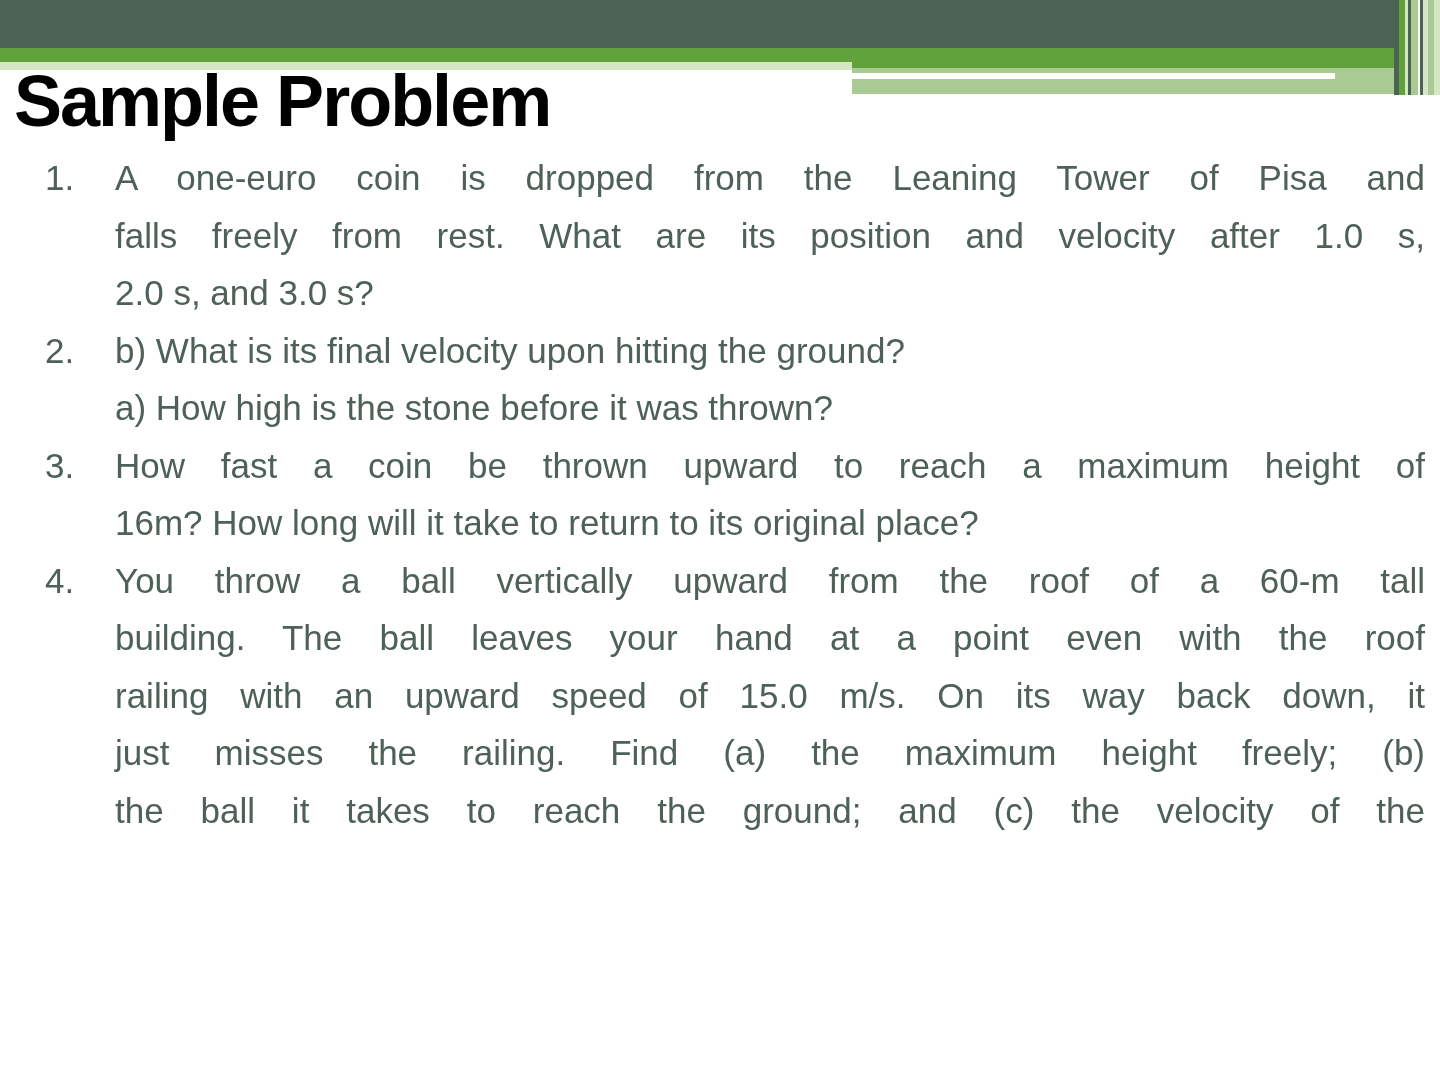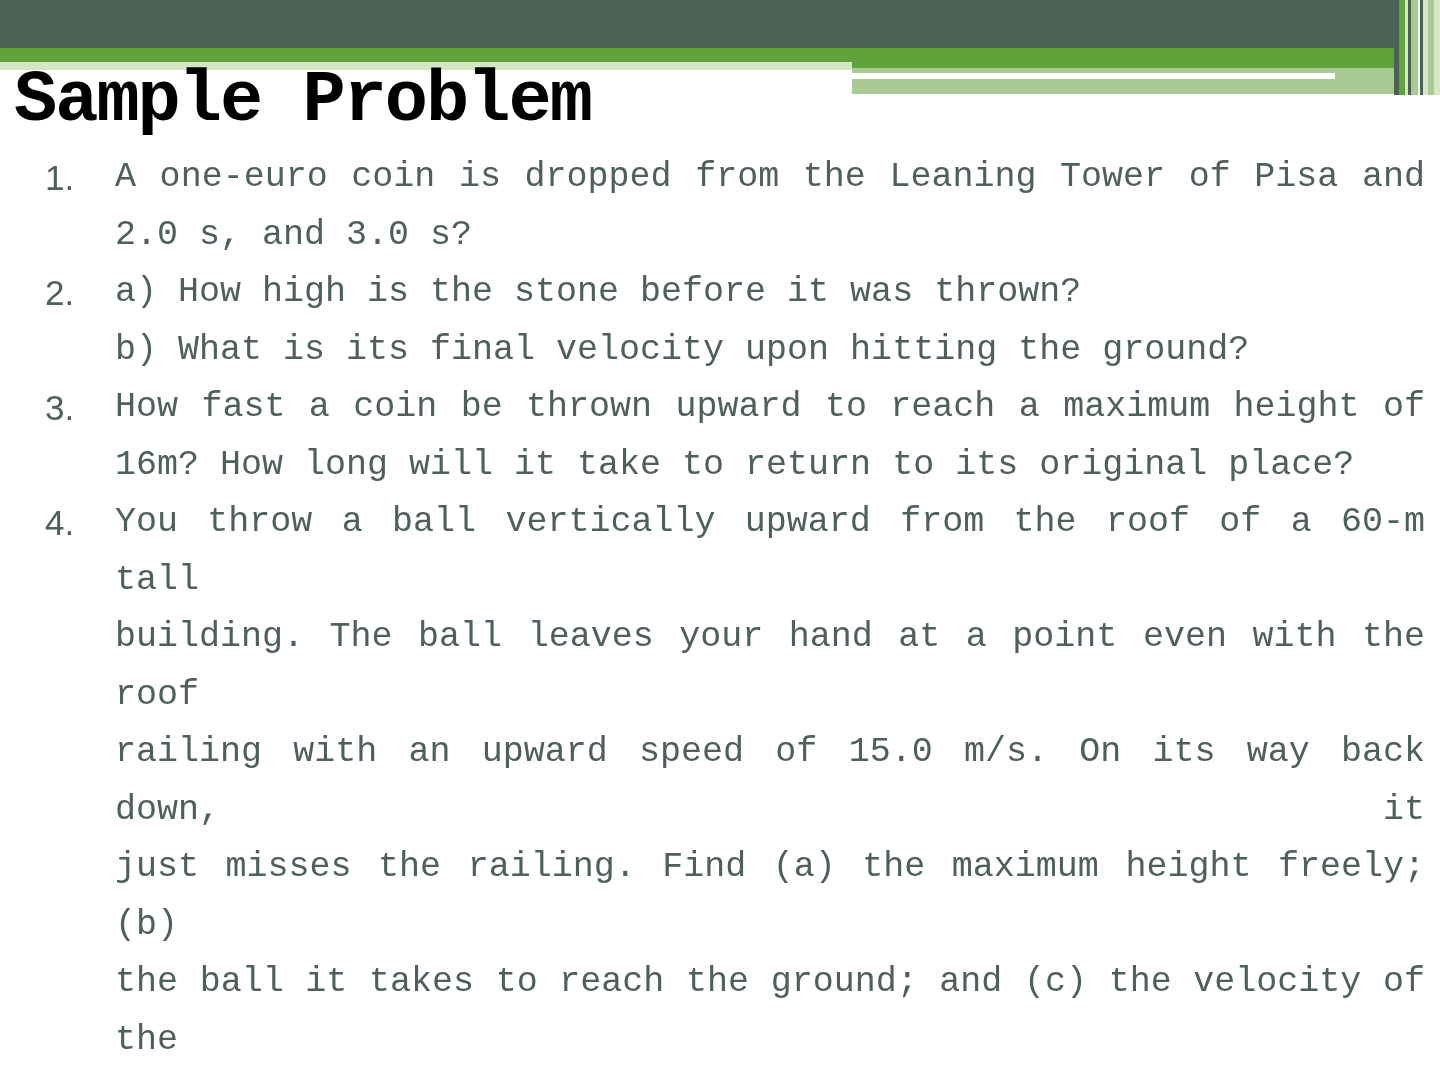--- a/index.html
+++ b/index.html
@@ -36,33 +36,33 @@
       var(--band_dark) 26px 29px,
       var(--pale_green) 29px 34px,
       var(--light_green) 34px 40px,
       var(--pale_green) 40px 46px);
   }
 
   
   h1.title{
     position:absolute;left:14px;top:64px;
     font-size:72px;font-weight:bold;letter-spacing:-2px;
-    color:var(--title);line-height:1.05;font-family:Liberation Mono, monospace;
+    color:var(--title);line-height:1.05;
   }
 
   
   .problems{
     position:absolute;left:45px;top:149px;width:1380px;
     list-style:none;
     color:var(--text);
     font-size:35px;line-height:57.5px;
   }
   .problems li{display:flex;align-items:flex-start;}
   .num{flex:0 0 70px;text-align:left;}
-  .content{width:1310px;font-family:Liberation Mono, monospace;}
+  .content{width:1310px;}
   .line{width:100%;}
   .jl{text-align:justify;text-align-last:justify;}
   .ll{text-align:center;text-align-last:left;}
 </style>
 </head>
 <body>
 
 <div class="slide">
 
   <div class="deco">
@@ -76,32 +76,33 @@
   </div>
 
   <h1 class="title">Sample Problem</h1>
 
   <ol class="problems" id="problem-list">
       <li>
         <span class="num">1.</span>
         <div class="content">
           <div class="para">
             <div class="line jl">A one-euro coin is dropped from the Leaning Tower of Pisa and</div>
+            <div class="line jl">falls freely from rest. What are its position and velocity after 1.0 s,</div>
             <div class="line ll">2.0 s, and 3.0 s?</div>
           </div>
         </div>
       </li>
       <li>
         <span class="num">2.</span>
         <div class="content">
           <div class="para">
-            <div class="line ll">a) How high is the stone before it was thrown?</div>
+            <div class="line ll">b) What is its final velocity upon hitting the ground?</div>
           </div>
           <div class="para">
-            <div class="line ll">b) What is its final velocity upon hitting the ground?</div>
+            <div class="line ll">a) How high is the stone before it was thrown?</div>
           </div>
         </div>
       </li>
       <li>
         <span class="num">3.</span>
         <div class="content">
           <div class="para">
             <div class="line jl">How fast a coin be thrown upward to reach a maximum height of</div>
             <div class="line ll">16m? How long will it take to return to its original place?</div>
           </div>

